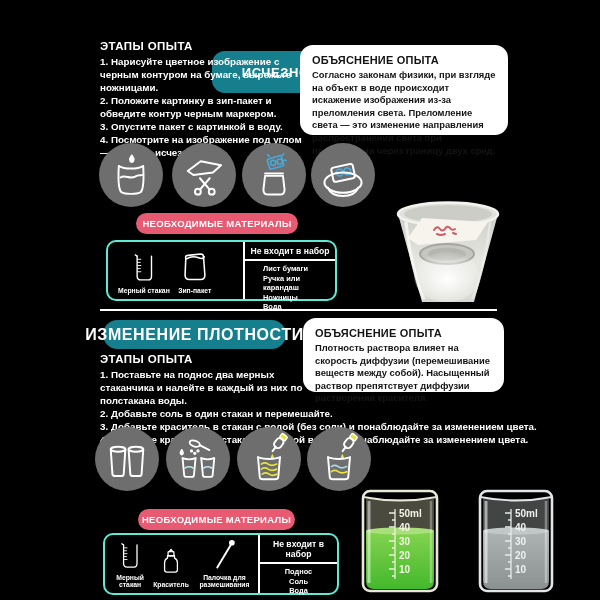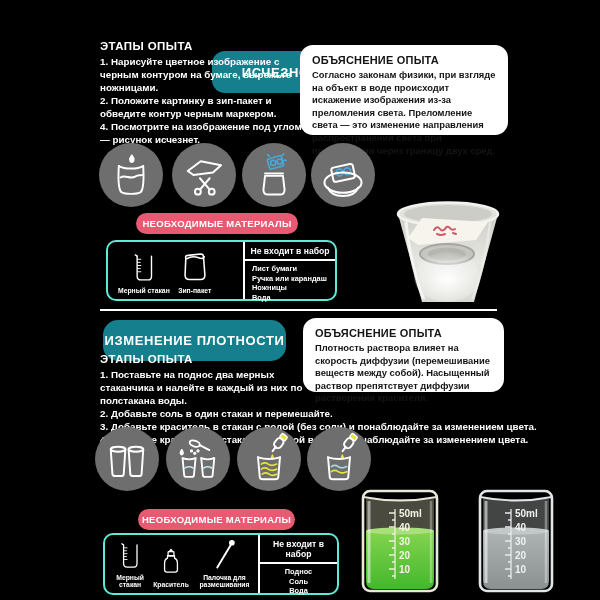--- a/index.html
+++ b/index.html
@@ -3,21 +3,21 @@
 <meta charset="utf-8">
 <style>
   html,body{margin:0;padding:0;background:#000;}
   .page{position:relative;width:600px;height:600px;background:#000;overflow:hidden;
         font-family:"Liberation Sans",sans-serif;-webkit-font-smoothing:antialiased;}
   .banner{position:absolute;display:flex;align-items:center;justify-content:center;
           color:#fff;font-weight:bold;letter-spacing:.6px;white-space:nowrap;}
   .teal{background:#157f8e;}
   .pink{background:#e85a72;}
   #banner1{left:212px;top:11px;width:176px;height:42px;border-radius:13px;font-size:13px;margin-top:40px;}
-  #banner2{left:103px;top:320px;width:183px;height:41px;border-radius:15px;font-size:13px;}
+  #banner2{left:103px;top:320px;width:183px;height:29px;border-radius:15px;font-size:16px;}
   #pinkbanner1{left:136px;top:213px;width:162px;height:21px;border-radius:11px;font-size:9.5px;letter-spacing:.3px;}
   #pinkbanner2{left:138px;top:509px;width:157px;height:21px;border-radius:11px;font-size:9.5px;letter-spacing:.3px;}
   .steps{position:absolute;color:#fff;}
   .steps h3{margin:0 0 3px 0;font-size:11.5px;letter-spacing:.4px;font-weight:bold;}
   .step{font-size:9.8px;font-weight:bold;line-height:13px;}
   #steps1{left:100px;top:40px;width:213px;}
   #steps2{left:100px;top:353px;width:468px;}
   #steps2 .step.narrow{width:222px;}
   .explain{position:absolute;background:#fff;color:#141414;border-radius:13px;padding:9px 12px 20px 12px;box-sizing:border-box;}
   .explain h3{margin:0 0 3px 0;font-size:11px;font-weight:bold;letter-spacing:.2px;}
@@ -30,38 +30,39 @@
   .matbox{position:absolute;border:2px solid #5eead4;border-radius:10px;box-sizing:border-box;display:flex;color:#fff;background:#000;}
   #matbox1{left:106px;top:240px;width:231px;height:61px;}
   #matbox2{left:103px;top:533px;width:236px;height:62px;}
   .mat-left{flex:1;display:flex;align-items:flex-end;justify-content:flex-start;gap:8px;padding:5px 6px 4px 10px;}
   .mat-item{display:flex;flex-direction:column;align-items:center;justify-content:flex-end;}
   .mat-item .cap{font-size:6.8px;font-weight:bold;line-height:7.6px;text-align:center;margin-top:2px;}
   .ni{border-left:2px solid #fff;display:flex;flex-direction:column;}
   #matbox1 .ni{width:90px;}
   #matbox2 .ni{width:77px;}
   .ni-head{font-size:8.6px;font-weight:bold;text-align:center;padding:4px 2px 3px 2px;border-bottom:2px solid #fff;}
-  .ni-list{padding:3px 7px;font-size:7.4px;font-weight:bold;line-height:9.6px;}
+  .ni-list{padding:3px 18px;font-size:7.4px;font-weight:bold;line-height:9.6px;}
   #matbox2 .ni-list{text-align:center;}
   .photo{position:absolute;}
   svg{display:block;}
 </style>
 </head>
 <body>
 
 <div class="page">
 
   <div class="banner teal" id="banner1">
     <span>ИСЧЕЗНОВЕНИЕ</span>
   </div>
 
   <div class="steps" id="steps1">
     <h3>ЭТАПЫ ОПЫТА</h3>
     <div class="step">1. Нарисуйте цветное изображение с черным контуром на бумаге, вырежьте ножницами.</div>
     <div class="step">2. Положите картинку в зип-пакет и обведите контур черным маркером.</div>
+    <div class="step">3. Опустите пакет с картинкой в воду.</div>
     <div class="step">4. Посмотрите на изображение под углом — рисунок исчезнет.</div>
   </div>
 
   <div class="explain" id="explain1">
     <h3>ОБЪЯСНЕНИЕ ОПЫТА</h3>
     <p>Согласно законам физики, при взгляде на объект в воде происходит искажение изображения из-за преломления света. Преломление света — это изменение направления распространения света при прохождении через границу двух сред.</p>
   </div>
 
   <div class="circle" style="left:99px;top:143px;">
     <span>

